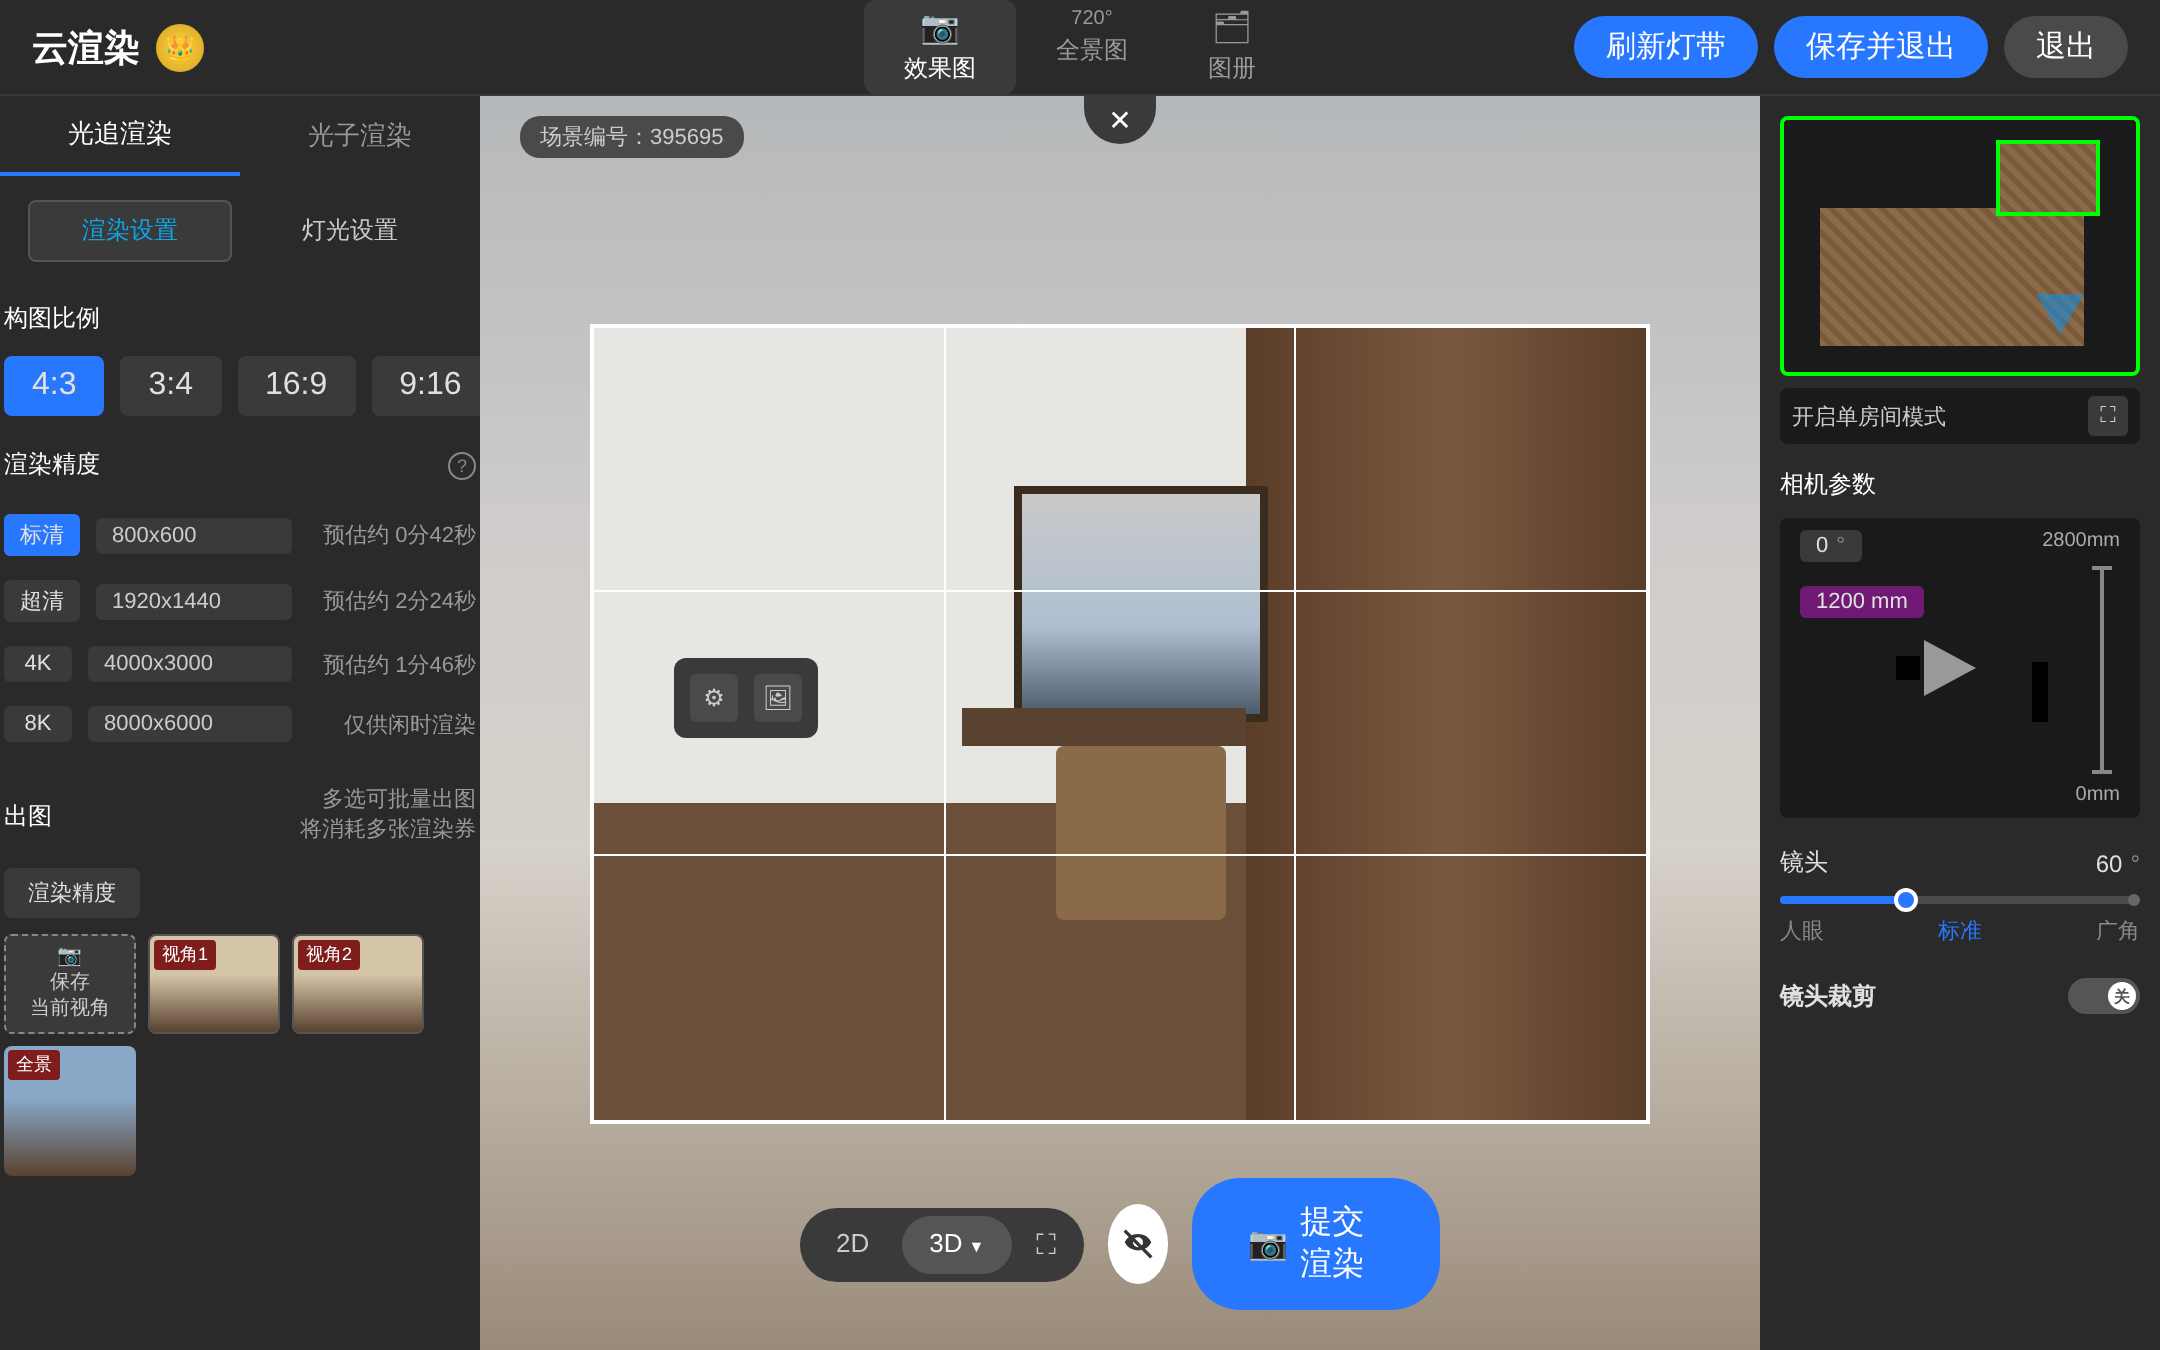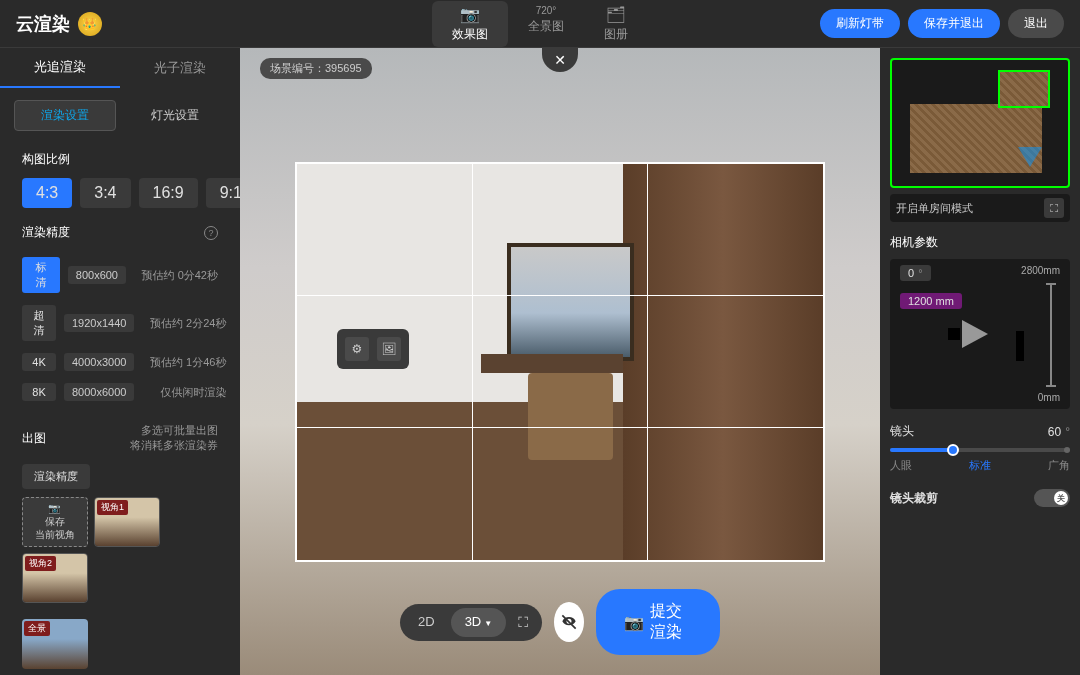--- a/index.html
+++ b/index.html
@@ -8,58 +8,58 @@
 
 .header { height: 48px; background: #2a2a2a; display: flex; align-items: center; padding: 0 16px; border-bottom: 1px solid #3a3a3a; }
 .logo-area { display: flex; align-items: center; gap: 8px; }
 .logo-text { font-size: 18px; font-weight: 600; color: #fff; }
 .crown-badge { width: 24px; height: 24px; background: radial-gradient(circle, #ffd54a, #d4a017); border-radius: 50%; display: flex; align-items: center; justify-content: center; font-size: 12px; }
 .header-center { position: absolute; left: 50%; transform: translateX(-50%); display: flex; gap: 0; }
 .header-tab { display: flex; flex-direction: column; align-items: center; padding: 4px 20px; cursor: pointer; color: #999; font-size: 12px; }
 .header-tab.active { background: #3a3a3a; border-radius: 6px; color: #fff; }
 .header-tab-icon { font-size: 16px; margin-bottom: 2px; }
 .header-right { margin-left: auto; display: flex; gap: 8px; }
-.btn { padding: 6px 16px; border-radius: 16px; border: none; font-size: 12px; cursor: pointer; }
+.btn { padding: 6px 16px; border-radius: 16px; border: none; font-size: 15px; cursor: pointer; }
 .btn-primary { background: #2878ff; color: #fff; }
 .btn-gray { background: #4a4a4a; color: #fff; }
 
 
 .main { display: flex; height: calc(675px - 48px); }
 
 
 .sidebar { width: 240px; background: #2a2a2a; padding: 0; overflow-y: auto; }
 .render-tabs { display: flex; height: 40px; }
 .render-tab { flex: 1; display: flex; align-items: center; justify-content: center; font-size: 13px; color: #999; cursor: pointer; }
 .render-tab.active { color: #fff; border-bottom: 2px solid #2878ff; }
 .sub-tabs { display: flex; padding: 12px 14px; gap: 8px; }
 .sub-tab { flex: 1; padding: 6px 0; text-align: center; font-size: 12px; border-radius: 4px; cursor: pointer; color: #ccc; }
 .sub-tab.active { background: #3a3a3a; color: #0ea5e9; border: 1px solid #555; }
 .sub-tab:not(.active) { border: 1px solid transparent; }
 
-.section { padding: 8px 22px; }
+.section { padding: 8px 2px; }
 .section-title { font-size: 12px; color: #fff; margin-bottom: 10px; display: flex; justify-content: space-between; align-items: center; }
 .help-icon { width: 14px; height: 14px; border: 1px solid #888; border-radius: 50%; display: flex; align-items: center; justify-content: center; font-size: 9px; color: #888; }
 .ratio-row { display: flex; gap: 8px; }
 .ratio-btn { padding: 6px 14px; background: #3a3a3a; border-radius: 4px; font-size: 16px; cursor: pointer; }
 .ratio-btn.active { background: #2878ff; }
 
 .res-row { display: flex; align-items: center; gap: 8px; padding: 6px 0; }
 .res-badge { padding: 3px 8px; background: #3a3a3a; border-radius: 3px; font-size: 11px; min-width: 34px; text-align: center; }
 .res-badge.active { background: #2878ff; }
 .res-size { flex: 1; padding: 3px 8px; background: #3a3a3a; border-radius: 3px; font-size: 11px; color: #ccc; }
 .res-time { font-size: 11px; color: #999; min-width: 84px; text-align: right; }
 
 .output-section .section-title span:last-child { font-size: 11px; color: #999; text-align: right; line-height: 1.4; }
 .angle-grid { display: flex; gap: 6px; flex-wrap: wrap; }
 .angle-card { width: 66px; height: 50px; background: #3a3a3a; border-radius: 4px; position: relative; border: 1px solid #555; cursor: pointer; overflow: hidden; display: flex; align-items: center; justify-content: center; }
 .angle-card.selected { border: 1px dashed #888; }
 .angle-label { position: absolute; top: 2px; left: 2px; background: #7f1d1d; color: #fff; font-size: 9px; padding: 1px 4px; border-radius: 2px; }
 .angle-save-text { font-size: 10px; color: #ccc; text-align: center; line-height: 1.3; }
 .angle-preview { width: 100%; height: 100%; background: linear-gradient(180deg, #d4c5a8 40%, #5a4230 100%); }
-.panorama-card { width: 66px; height: 50px; background: linear-gradient(180deg, #88a8c8 40%, #5a4230 100%); border-radius: 4px; position: relative; cursor: pointer; margin-top: 16px; }
+.panorama-card { width: 66px; height: 65px; background: linear-gradient(180deg, #88a8c8 40%, #5a4230 100%); border-radius: 4px; position: relative; cursor: pointer; margin-top: 6px; }
 .export-angle-btn { padding: 5px 12px; background: #3a3a3a; border-radius: 4px; font-size: 11px; cursor: pointer; display: inline-block; margin-bottom: 8px; }
 
 
 .viewport { flex: 1; background: #3a3a3a; position: relative; overflow: hidden; display: flex; align-items: center; justify-content: center; }
 .scene-id { position: absolute; top: 10px; left: 20px; background: #4a4a4a; color: #ccc; font-size: 11px; padding: 3px 10px; border-radius: 10px; }
 .close-btn { position: absolute; top: 0; left: 50%; transform: translateX(-50%); background: #3a3a3a; width: 36px; height: 24px; border-radius: 0 0 18px 18px; display: flex; align-items: center; justify-content: center; cursor: pointer; color: #fff; font-size: 14px; }
 .viewport-bg { position: absolute; inset: 0; background: linear-gradient(180deg, #b5b8ba 0%, #cfcccb 35%, #d6d1c9 60%, #9a8b79 100%); }
 .render-frame { width: 530px; height: 400px; border: 2px solid #fff; position: relative; z-index: 2; background: linear-gradient(180deg, #e8e6e3 0%, #e8e6e3 60%, #6b4f38 60%, #6b4f38 100%); overflow: hidden; }
 .grid-line-v { position: absolute; top: 0; bottom: 0; width: 1px; background: #fff; }
 .grid-line-h { position: absolute; left: 0; right: 0; height: 1px; background: #fff; }

